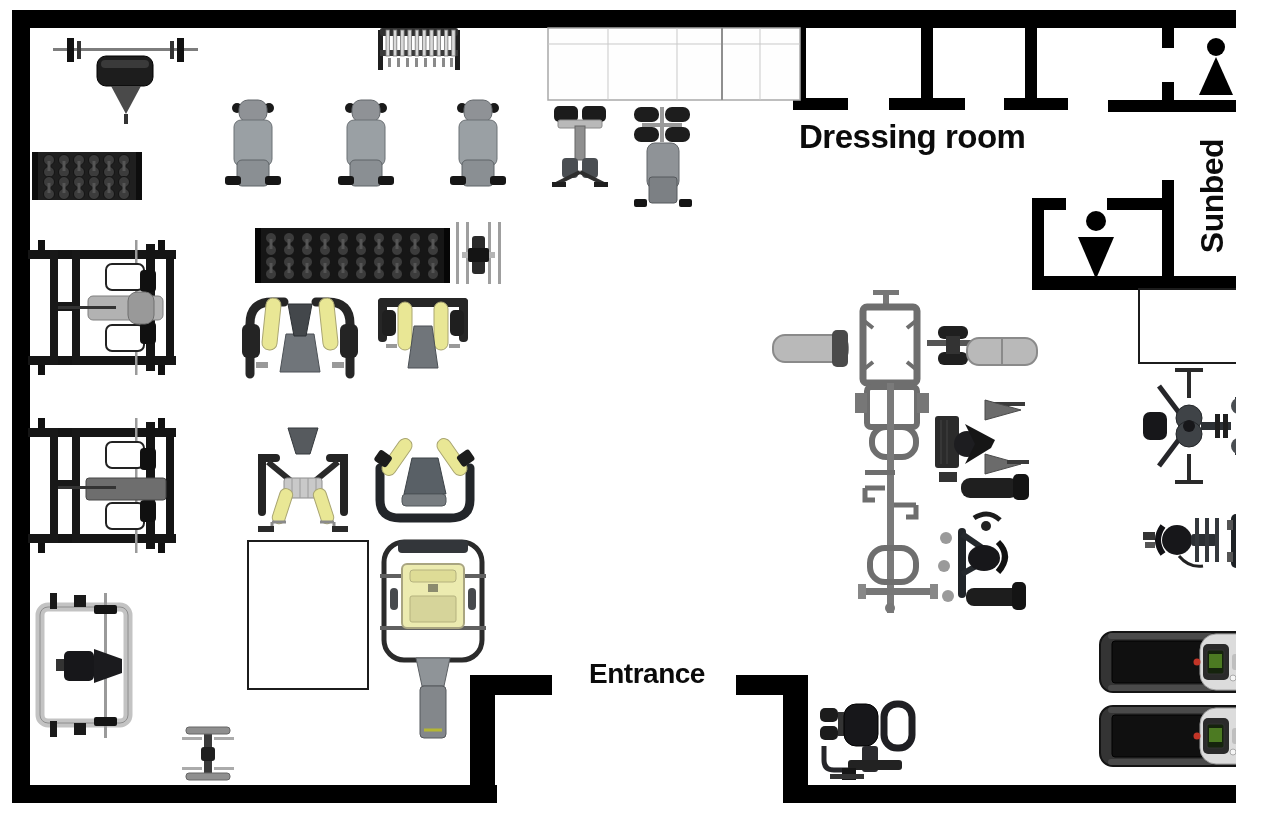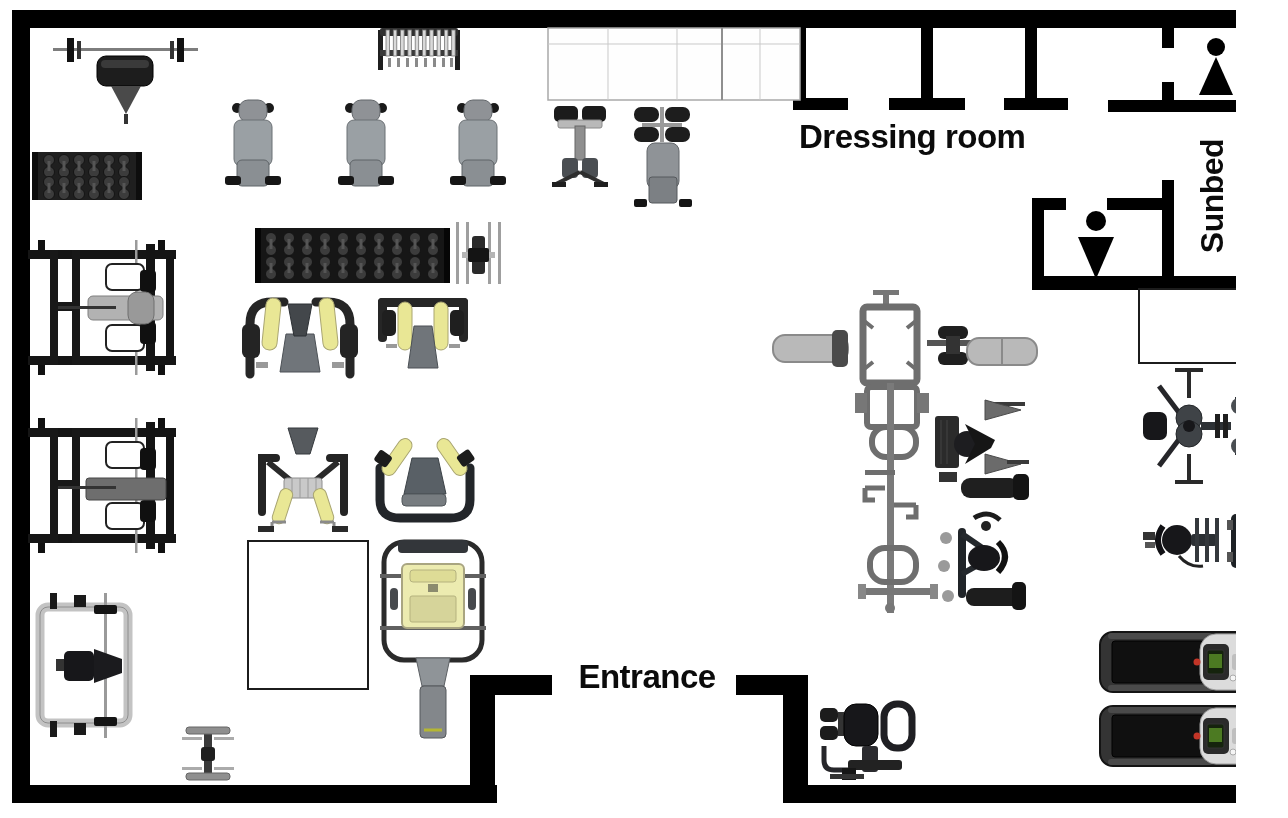--- a/index.html
+++ b/index.html
@@ -1,21 +1,21 @@
 <!DOCTYPE html>
 <html><head>
 <meta charset="utf-8">
 <style>
   html,body{margin:0;padding:0;background:#fff;}
   #plan{position:relative;width:1236px;height:818px;background:#ffffff;overflow:hidden;
         font-family:"Liberation Sans", sans-serif;}
   .wall{position:absolute;background:#000;}
   .label{position:absolute;color:#0b0b0b;font-weight:800;white-space:nowrap;}
   .lbl-dressing{left:799px;top:118px;font-size:33px;letter-spacing:-0.5px;}
-  .lbl-entrance{left:547px;top:658px;width:200px;text-align:center;font-size:33px;letter-spacing:-0.5px;}
+  .lbl-entrance{left:547px;top:658px;width:200px;text-align:center;font-size:28px;letter-spacing:-0.5px;}
   .lbl-sunbed{left:1137px;top:176px;width:150px;height:40px;line-height:40px;text-align:center;
               font-size:32px;transform:rotate(-90deg);letter-spacing:-0.5px;}
   .whitebox{position:absolute;background:#fff;border:2px solid #1c1c1c;}
   #equip{position:absolute;left:0;top:0;}
 </style>
 </head>
 <body>
 
 <div id="plan">
 

